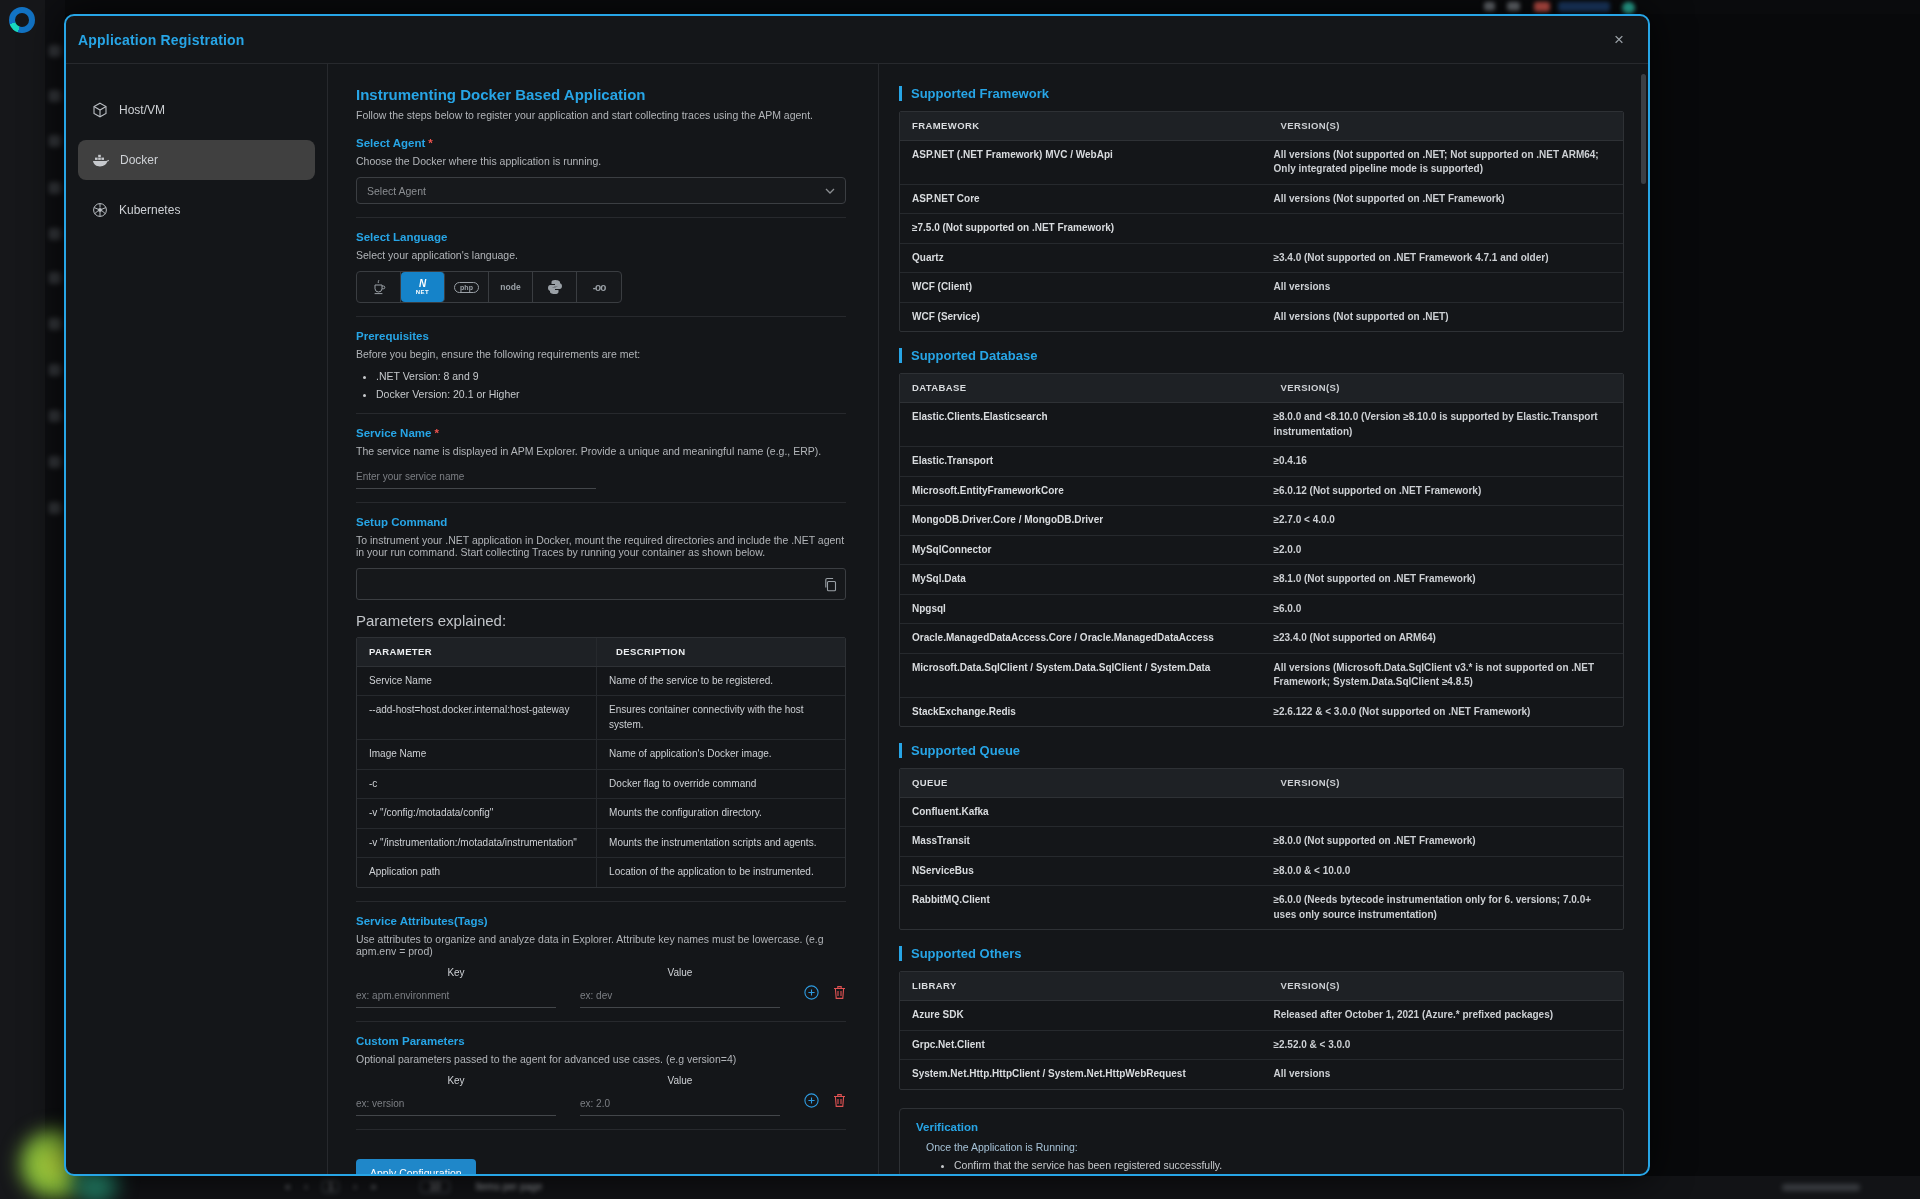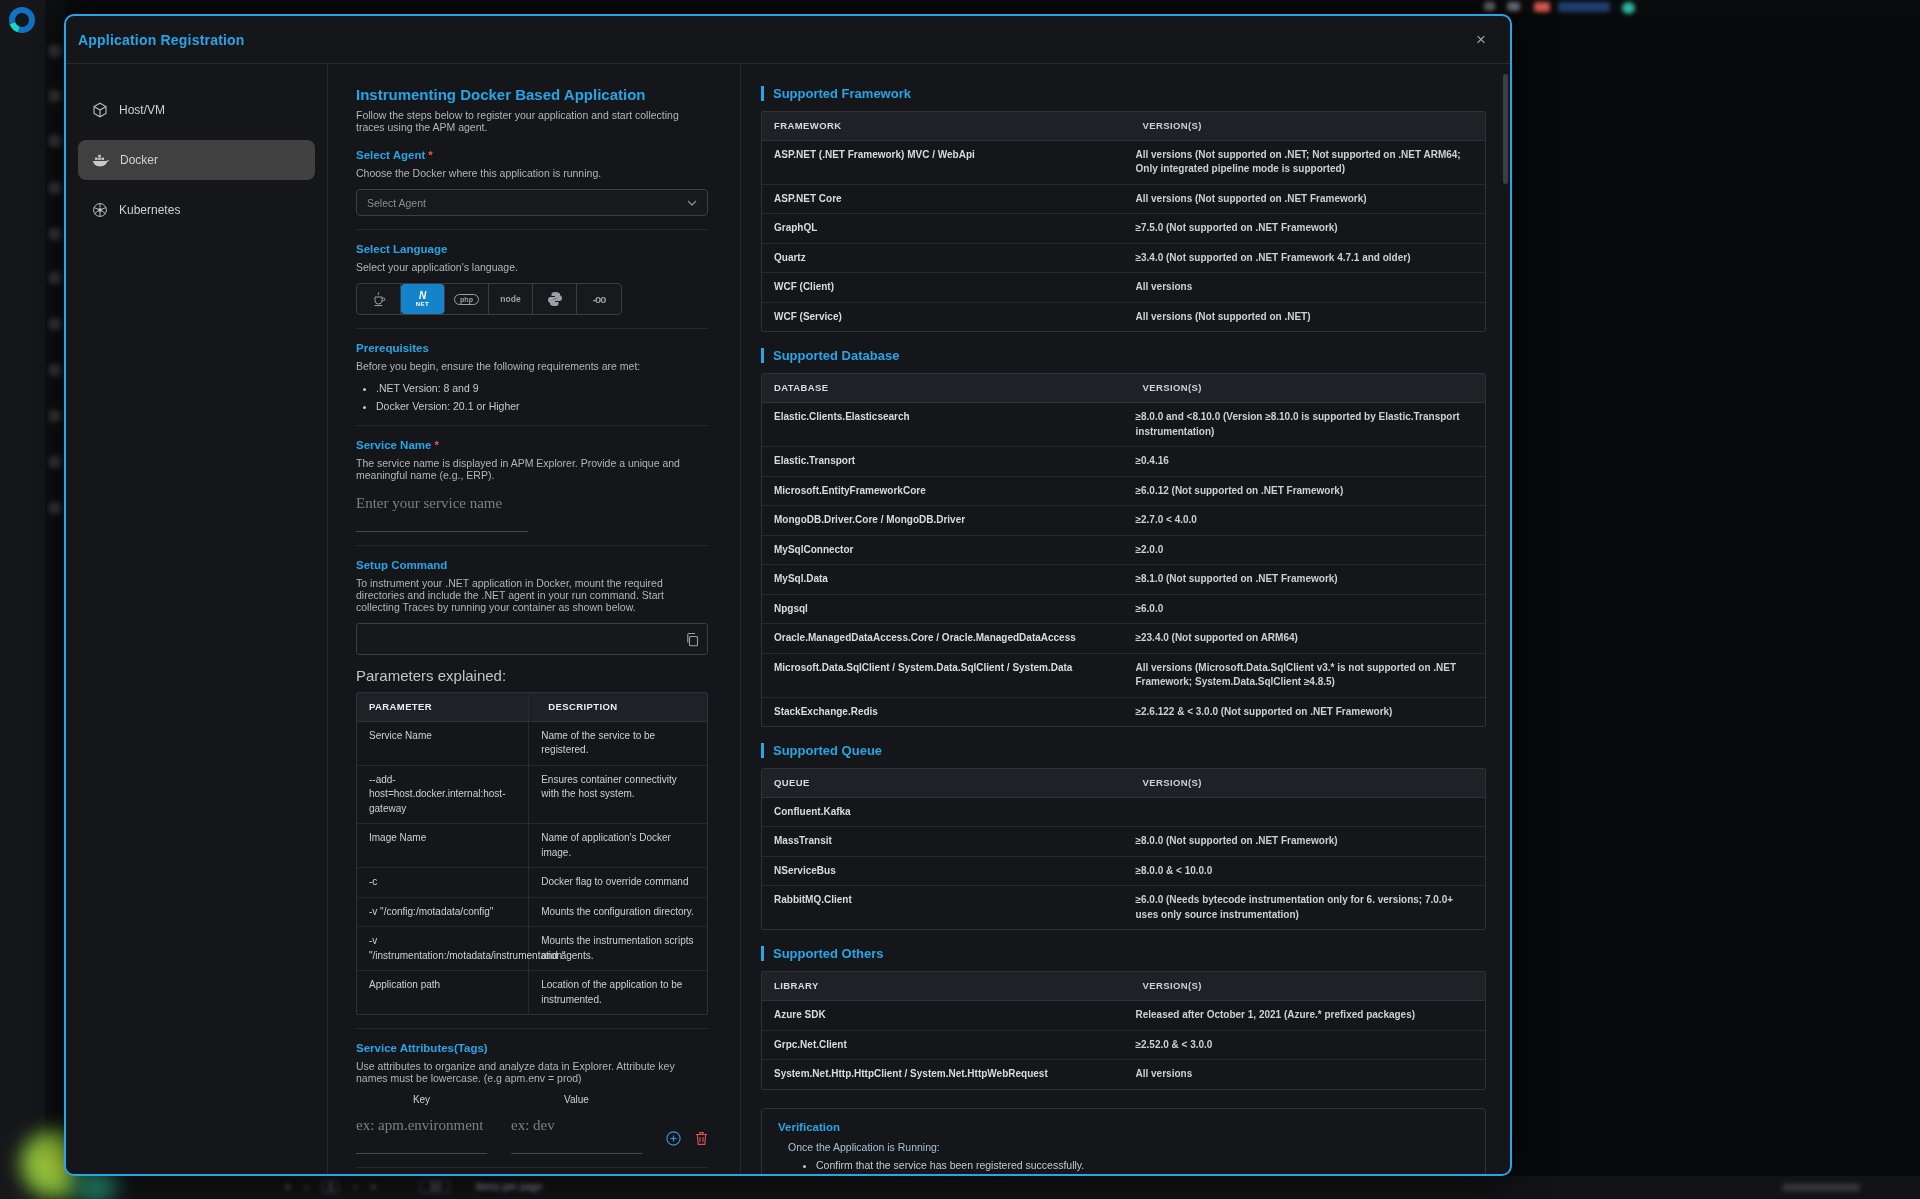--- a/index.html
+++ b/index.html
@@ -27,21 +27,21 @@
     background:conic-gradient(from 200deg,#17d8c0 0 50deg,#1273c4 50deg 360deg);filter:blur(.6px);}
   .bg-logo::after{content:"";position:absolute;inset:6px;border-radius:50%;background:var(--rail-bg);}
   .bg-railicon{position:absolute;left:13px;width:19px;height:17px;border-radius:4px;background:#6e7278;opacity:.55;filter:blur(2.5px);}
   .bg-strip{position:absolute;left:45px;top:0;bottom:0;width:20px;background:#0e0f12;z-index:1;}
   .bg-stripicon{position:absolute;left:49px;width:12px;height:12px;border-radius:3px;background:#5c6066;opacity:.5;filter:blur(2.5px);z-index:1;}
   .bg-bottombar{position:absolute;left:45px;right:0;bottom:0;height:23px;background:#121316;z-index:1;}
   .bg-page{display:inline-block;filter:blur(2px);color:#9fa2a7;font-size:10px;}
   .bg-greenblob{position:absolute;z-index:3;border-radius:50%;filter:blur(9px);}
 
   
-  .modal{position:absolute;left:64px;top:14px;width:1448px;height:1162px;background:var(--modal-bg);
+  .modal{position:absolute;left:64px;top:14px;width:1586px;height:1162px;background:var(--modal-bg);
     border:2px solid var(--accent);border-radius:10px;z-index:10;overflow:hidden;box-shadow:0 0 40px rgba(0,0,0,.8);}
   .modal-header{height:48px;display:flex;align-items:center;justify-content:space-between;padding:0 24px 0 12px;border-bottom:1px solid var(--line);}
   .modal-title{color:var(--accent);font-size:14px;font-weight:bold;letter-spacing:.2px;}
   .close-btn{color:#9aa0a6;font-size:17px;line-height:1;cursor:pointer;}
   .modal-body{display:flex;height:1111px;}
   .scrollthumb{position:absolute;right:2px;top:58px;width:5px;height:110px;border-radius:3px;background:#3b3f44;}
 
   
   .modal-nav{width:262px;border-right:1px solid var(--line);padding:26px 12px;flex:none;}
   .nav-item{display:flex;align-items:center;gap:11px;height:40px;padding:0 14px;border-radius:8px;margin-bottom:10px;color:#ced1d5;font-size:12px;cursor:pointer;}
@@ -68,21 +68,21 @@
   .lang-tile.selected{background:#1583c9;color:#fff;border-radius:4px;}
   .dnet{display:flex;flex-direction:column;align-items:center;line-height:1;}
   .dnet .n{font-style:italic;font-size:10px;font-weight:bold;}
   .dnet .net{font-size:6px;letter-spacing:.5px;}
   .php-oval{border:1px solid currentColor;border-radius:9px;padding:1px 5px;font-size:7px;font-weight:bold;}
 
   ul.plist{list-style:disc;padding-left:20px;}
   ul.plist li{color:#c6c9cc;font-size:10.5px;margin-bottom:6px;}
 
   .uinput{display:block;width:100%;background:transparent;border:none;border-bottom:1px solid #43464a;
-    color:var(--txt);font-size:15px;padding:4px 0 19px 0;outline:none;font-family:Liberation Serif, serif;}
+    color:var(--txt);font-size:10px;padding:4px 0 6px 0;outline:none;font-family:Liberation Sans, sans-serif;}
   .uinput::placeholder{color:#7c7f84;}
   .half{width:100%;}
 
   .codebox{position:relative;height:32px;border:1px solid #3b3e42;border-radius:3px;background:#16181b;margin-bottom:12px;}
   .copy-ic{position:absolute;right:8px;top:8px;cursor:pointer;}
   .params-label{color:#c2c5c9;font-size:15px;margin-bottom:8px;}
 
   .gtable{border:1px solid var(--tbl-border);border-radius:2px;overflow:hidden;}
   .thead,.trow{display:grid;}
   .ptable .thead,.ptable .trow{grid-template-columns:49.2% 50.8%;}
@@ -388,21 +388,20 @@
           <div>
               <div class="trow">
                 <div class="tcell">ASP.NET (.NET Framework) MVC / WebApi</div>
                 <div class="tcell">All versions (Not supported on .NET; Not supported on .NET ARM64; Only integrated pipeline mode is supported)</div>
               </div>
               <div class="trow">
                 <div class="tcell">ASP.NET Core</div>
                 <div class="tcell">All versions (Not supported on .NET Framework)</div>
               </div>
               <div class="trow">
-                <div class="tcell">GraphQL</div>
                 <div class="tcell">≥7.5.0 (Not supported on .NET Framework)</div>
               </div>
               <div class="trow">
                 <div class="tcell">Quartz</div>
                 <div class="tcell">≥3.4.0 (Not supported on .NET Framework 4.7.1 and older)</div>
               </div>
               <div class="trow">
                 <div class="tcell">WCF (Client)</div>
                 <div class="tcell">All versions</div>
               </div>

